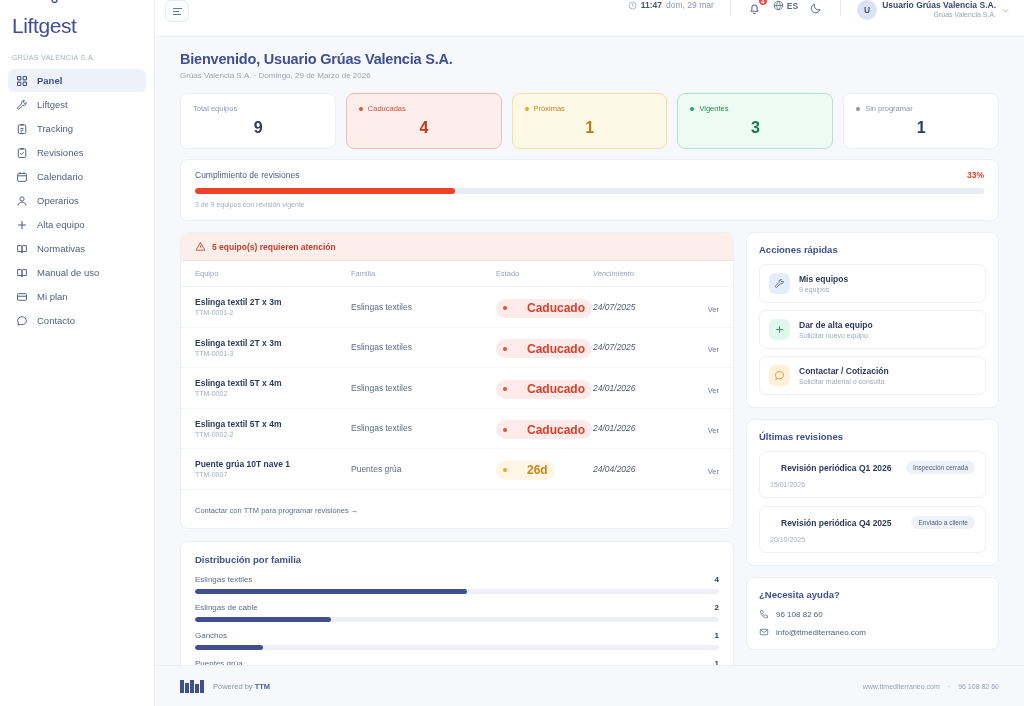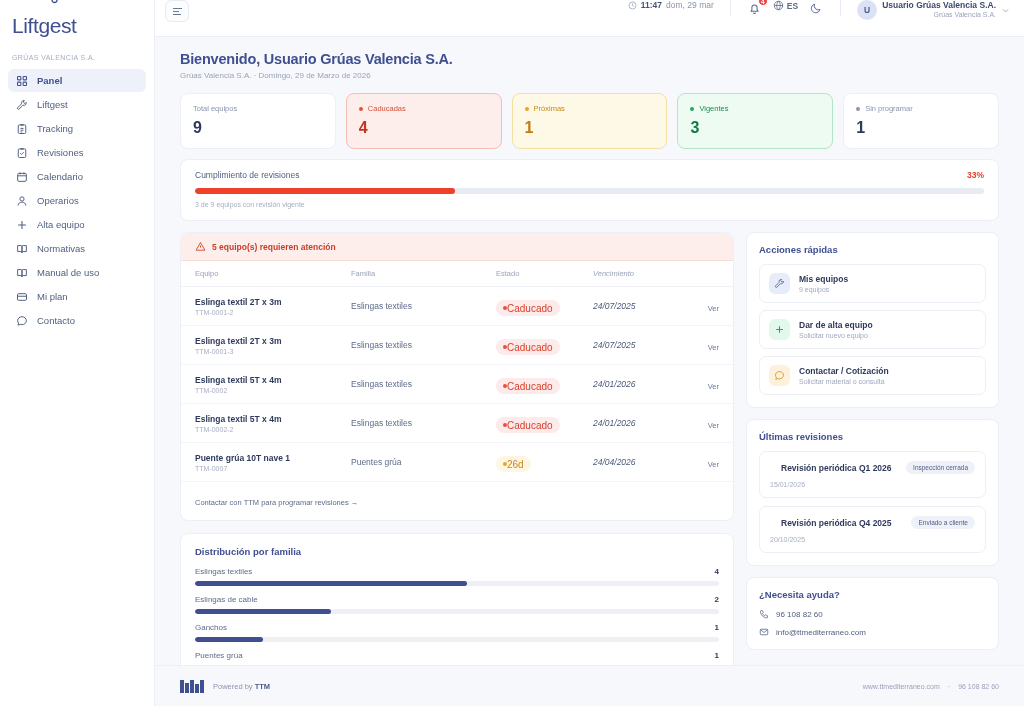--- a/index.html
+++ b/index.html
@@ -76,21 +76,21 @@
   .user-org { font-size: 7px; color: #9aa3b9; }
 
   .content { flex: 1; overflow: hidden; padding: 14px 25px 0 25px; }
   .page-title { font-size: 14.5px; font-weight: bold; color: #3f4f8f; letter-spacing: -0.2px; }
   .page-sub { font-size: 8px; color: #9aa3b9; margin-top: 4px; }
 
   
   .stats { display: flex; gap: 10px; margin-top: 13px; }
   .stat {
     flex: 1; background: #fff; border: 1px solid #eceff6; border-radius: 8px;
-    padding: 10px 12px; min-height: 56px;
+    padding: 10px 12px; min-height: 56px; text-align: center;
   }
   .stat-head { display: flex; align-items: center; gap: 5px; font-size: 7.5px; color: #8b95ad; }
   .dot { width: 4px; height: 4px; border-radius: 50%; background: #8b95ad; flex: 0 0 4px; }
   .stat-val { font-size: 16px; font-weight: bold; color: #2e3a5c; margin-top: 6px; letter-spacing: -0.4px; }
   .stat.red { background: #fdeeec; border-color: #f6bdb5; }
   .stat.red .stat-head { color: #d7513c; } .stat.red .dot { background: #e5513a; }
   .stat.red .stat-val { color: #c4341f; }
   .stat.amber { background: #fef8e7; border-color: #f5dfa2; }
   .stat.amber .stat-head { color: #c18a20; } .stat.amber .dot { background: #eda323; }
   .stat.amber .stat-val { color: #c07a10; }
@@ -133,22 +133,22 @@
   .c-fam { width: 145px; }
   .c-est { width: 97px; }
   .c-ven { width: 92px; font-style: italic; }
   .c-act { text-align: right; padding-right: 14px !important; }
   .eq-name { font-size: 8.5px; font-weight: bold; color: #2e3a5c; }
   .eq-code { font-size: 7px; color: #a7aec4; margin-top: 2px; }
   .fam { font-size: 8.5px; color: #5d6b8a; }
   .ven { font-size: 8.5px; color: #4a5878; }
   .ver { font-size: 7.5px; color: #6d7a96; cursor: pointer; }
   .pill {
-    display: inline-flex; align-items: center; gap: 0;
-    padding: 2.5px 7px; border-radius: 10px; font-size: 10px; font-weight: 400;
+    display: inline-flex; align-items: center; gap: 20px;
+    padding: 2.5px 7px; border-radius: 10px; font-size: 12px; font-weight: 700;
   }
   .pill.caducado { background: #fdeaea; color: #d8412a; }
   .pill.caducado .dot { background: #e5513a; }
   .pill.due { background: #fef6e4; color: #c9881c; }
   .pill.due .dot { background: #eda323; }
   .table-foot { padding: 9px 14px 11px 14px; }
   .table-foot a { font-size: 7.5px; color: #5d6b8a; text-decoration: none; cursor: pointer; }
 
   
   .dist { margin-top: 12px; padding: 12px 14px 14px 14px; }

